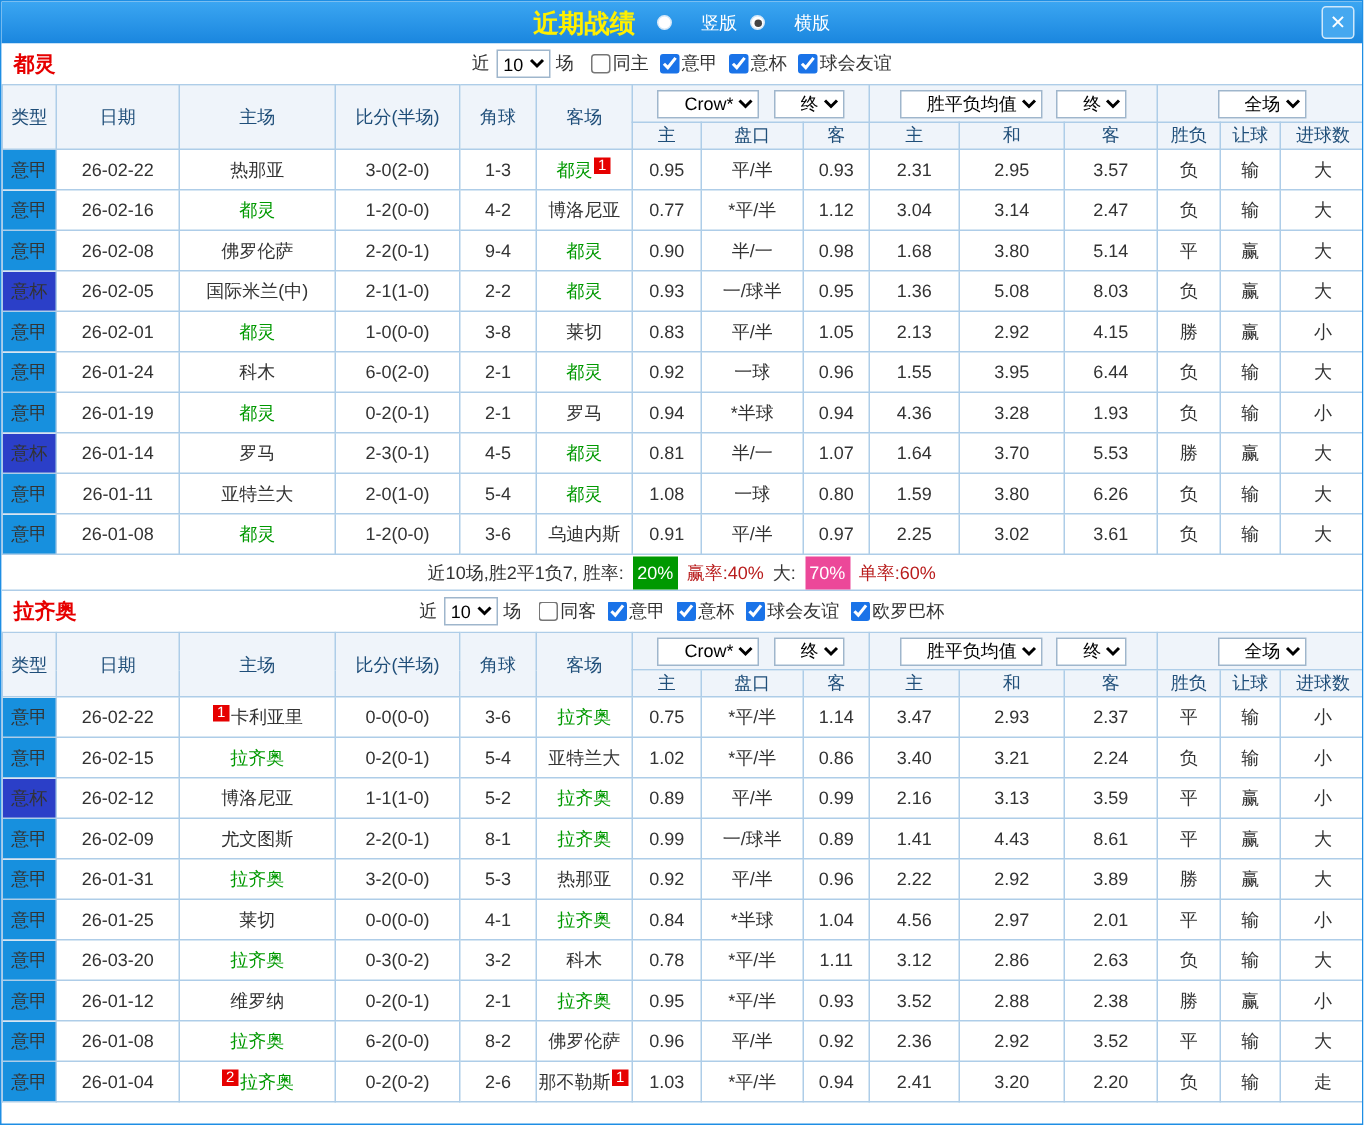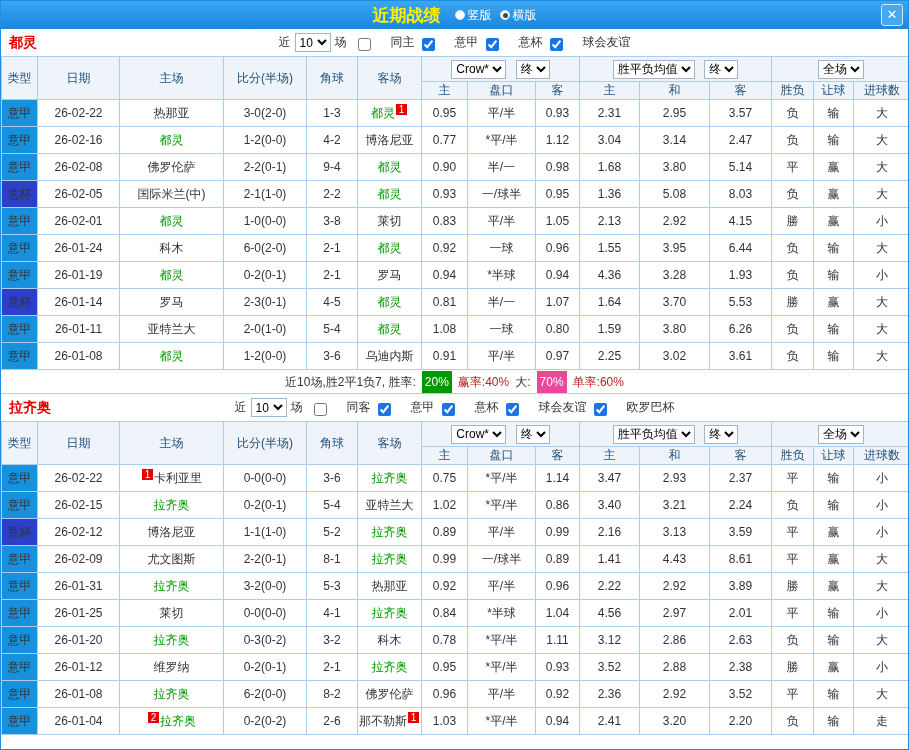--- a/index.html
+++ b/index.html
@@ -2,39 +2,39 @@
 <html><head>
 <meta charset="utf-8">
 <style>
   * { box-sizing: border-box; }
   body { margin:0; font-family:"Liberation Sans","DejaVu Sans",sans-serif; font-size:12px; background:#fff; }
   .dialog { width:909px; height:750px; overflow:hidden; border:1px solid #1E8EE4; background:#fff; position:relative; }
 
   .titlebar { height:28px; background:linear-gradient(180deg,#3BA6F2,#1A86DE); display:flex; align-items:center; position:relative; }
   .titlebar-center { flex:1; display:flex; justify-content:center; align-items:center; gap:8px; }
   .dlg-title { color:#FFF000; font-weight:bold; font-size:17px; margin-right:6px;text-align:right; }
-  .radio-opt { color:#fff; display:flex; align-items:center; gap:3px; cursor:pointer; }
+  .radio-opt { color:#fff; display:flex; align-items:center; gap:20px; cursor:pointer; }
   .rdot { width:10px; height:10px; border-radius:50%; background:#fff; border:1px solid #d5e8f8; display:inline-block; position:relative; }
   .rdot.on::after { content:""; position:absolute; left:2px; top:2px; width:5px; height:5px; border-radius:50%; background:#444; }
   .close-btn { position:absolute; right:5px; top:3px; width:22px; height:22px; background:#45A8F0; border:1px solid #CFE8FB; border-radius:3px; color:#fff; font-weight:bold; text-align:center; line-height:20px; cursor:pointer; font-size:13px; }
 
   .section-head { height:27px; position:relative; display:flex; align-items:center; justify-content:center; background:#fff; }
   .team-name { position:absolute; left:8px; color:#E60000; font-weight:bold; font-size:14px; }
   .filter-bar { display:flex; align-items:center; gap:4px; color:#333; }
   select { font-size:12px; height:19px; border:1px solid #9fb6cc; background:#fff; }
-  .cb { display:flex; align-items:flex-end; gap:20px; margin-left:7px; cursor:pointer; }
+  .cb { display:flex; align-items:center; gap:2px; margin-left:7px; cursor:pointer; }
   .cb input { width:13px; height:13px; margin:0; accent-color:#1A73E8; }
 
   table.grid { width:100%; border-collapse:collapse; table-layout:fixed; }
   .grid th, .grid td { border:1px solid #AECDE8; text-align:center; overflow:hidden; white-space:nowrap; padding:0; }
   .grid thead th { background:#EFF4FA; color:#1F4E79; font-weight:normal; font-size:12px; }
   .grid thead tr.hrow1 th { height:25px; }
   .grid thead tr.hrow2 th { height:17px; }
   .grid td { height:27px; color:#333; }
-  .sel-cell select { margin:0 3px; }
+  .sel-cell select { margin:0 3px;padding-left:13px; }
   .type-cell { color:#fff; }
   .type-league { background:#1790DE; }
   .type-cup { background:#2B3FC8; }
   .score { color:#E60000; }
   .team-focus { color:#009900; }
   .badge { display:inline-block; background:#E60000; color:#fff; font-size:10px; line-height:11px; min-width:11px; height:11px; margin:0 1px; position:relative; top:-4px; }
   .c-red { color:#E60000; } .c-green { color:#009900; } .c-blue { color:#0000EE; } .c-dark { color:#333; }
 
   .summary { height:24px; line-height:24px; text-align:center; border-bottom:1px solid #AECDE8; background:#fff; }
   .seg { margin:0 3px; color:#333; }
@@ -495,21 +495,21 @@
         <td>1.04</td>
         <td>4.56</td>
         <td>2.97</td>
         <td>2.01</td>
         <td class="c-dark">平</td>
         <td class="c-green">输</td>
         <td class="c-green">小</td>
       </tr>
         <tr>
         <td class="type-cell type-league">意甲</td>
-        <td>26-01-20</td>
+        <td>26-03-20</td>
         <td><span class="team-focus">拉齐奥</span></td>
         <td class="score">0-3(0-2)</td>
         <td>3-2</td>
         <td><span class="">科木</span></td>
         <td>0.78</td>
         <td>*平/半</td>
         <td>1.11</td>
         <td>3.12</td>
         <td>2.86</td>
         <td>2.63</td>

